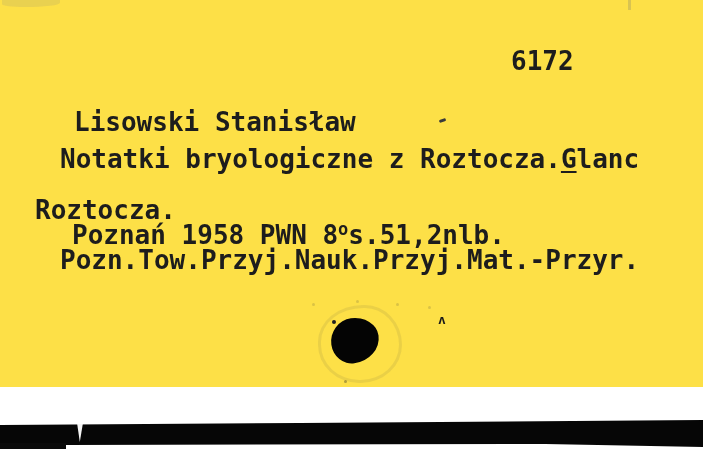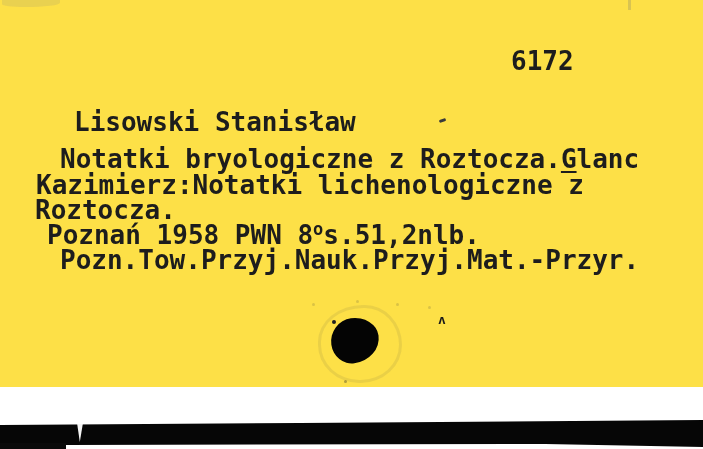--- a/index.html
+++ b/index.html
@@ -36,21 +36,21 @@
     font-weight: bold;
   }
   
   .cat-num   { left: 511px; top: 48px; }
   .vol-ref   { left: 404px; top: 73px; }
   
   .l-author  { left: 38px;  top: 109px; margin-left: 36px; }
   .l-title1  { left: 60px;  top: 146px; }
   .l-title2  { left: 36px;  top: 172px; }
   .l-title3  { left: 35px;  top: 197px; }
-  .l-imprint { left: 47px;  top: 222px; }
+  .l-imprint { left: 72px;  top: 222px; }
   .l-series1 { left: 60px;  top: 247px; }
   .l-series2 { left: 36px;  top: 272px; }
 
   
   .smudge-topleft {
     position: absolute; left: 2px; top: 0px; width: 58px; height: 7px;
     background: rgba(130,130,130,0.16);
     border-radius: 0 0 60% 40%;
   }
   .smudge-toptick {
@@ -114,21 +114,20 @@
 
   <div class="smudge-topleft"></div>
   <div class="smudge-toptick"></div>
 
   <div class="tw cat-num">6172</div>
 
   <div class="tw l-author">Lisowski Stanisław</div>
   <div class="tick-mark"></div>
 
   <div class="tw l-title1"><span>Notatki bryologiczne z Roztocza.</span><span class="u">G</span><span>lanc</span></div>
-  <div class="tw l-title2">Kazimierz:Notatki lichenologiczne z</div>
   <div class="tw l-title3">Roztocza.</div>
 
   <div class="tw l-imprint"><span>Poznań 1958 PWN 8</span><span class="sup-o">o</span><span>s.51,2nlb.</span></div>
 
   <div class="tw l-series1">Pozn.Tow.Przyj.Nauk.Przyj.Mat.-Przyr.</div>
 
   <div class="ink-halo"></div>
   <div class="ink-blob"></div>
   <div class="speck speck-a"></div>
   <div class="speck speck-b"></div>

